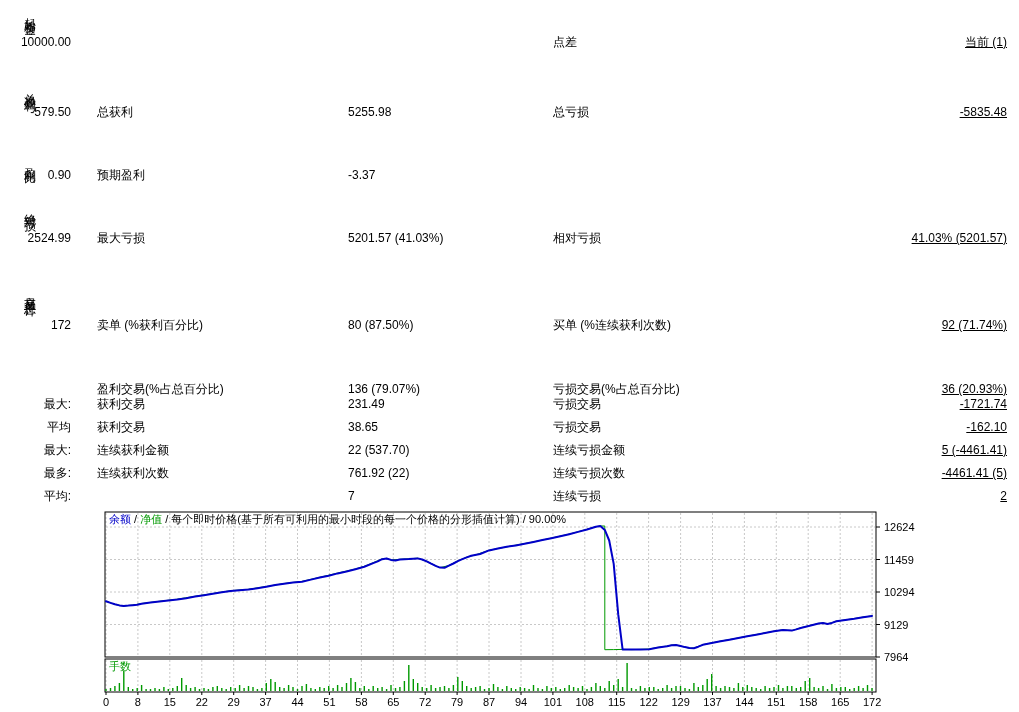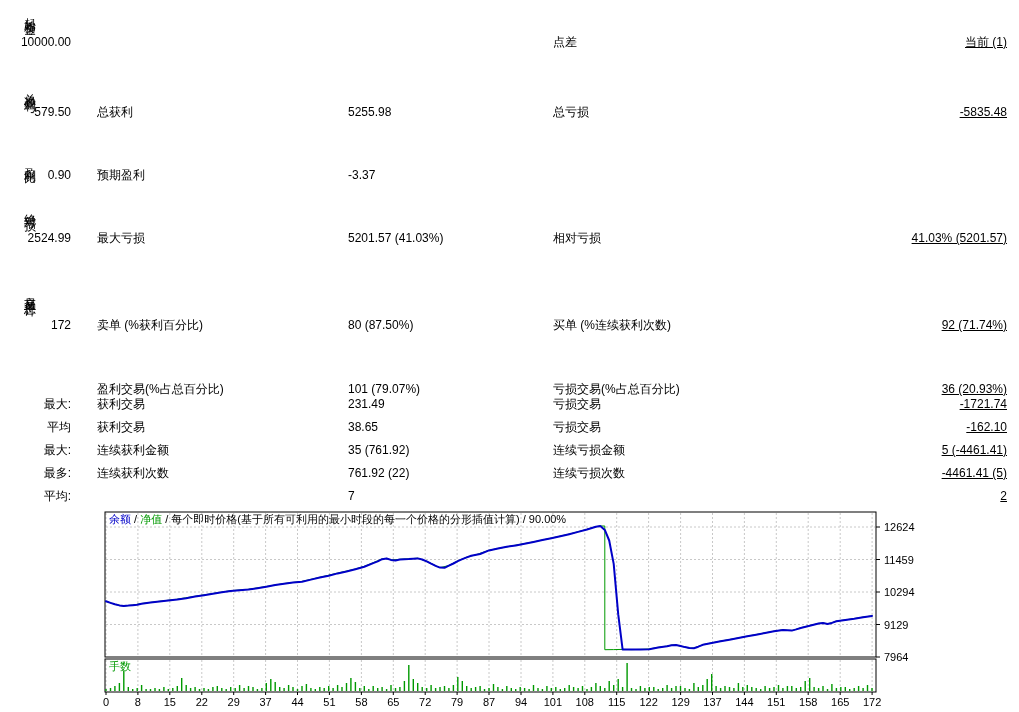--- a/index.html
+++ b/index.html
@@ -54,55 +54,56 @@
       </div>
       <div class="row" style="top: 318px;">
         <div class="cell c-v1">172</div>
         <div class="cell c-l1">卖单 (%获利百分比)</div>
         <div class="cell c-v2">80 (87.50%)</div>
         <div class="cell c-l2">买单 (%连续获利次数)</div>
         <div class="cell c-v3">92 (71.74%)</div>
       </div>
       <div class="row" style="top: 382px;">
         <div class="cell c-l1">盈利交易(%占总百分比)</div>
-        <div class="cell c-v2">101 (79.07%)</div>
+        <div class="cell c-v2">136 (79.07%)</div>
         <div class="cell c-l2">亏损交易(%占总百分比)</div>
         <div class="cell c-v3">36 (20.93%)</div>
       </div>
       <div class="row" style="top: 397px;">
         <div class="cell c-v1">最大:</div>
         <div class="cell c-l1">获利交易</div>
         <div class="cell c-v2">231.49</div>
         <div class="cell c-l2">亏损交易</div>
         <div class="cell c-v3">-1721.74</div>
       </div>
       <div class="row" style="top: 420px;">
         <div class="cell c-v1">平均</div>
         <div class="cell c-l1">获利交易</div>
         <div class="cell c-v2">38.65</div>
         <div class="cell c-l2">亏损交易</div>
         <div class="cell c-v3">-162.10</div>
       </div>
       <div class="row" style="top: 443px;">
         <div class="cell c-v1">最大:</div>
         <div class="cell c-l1">连续获利金额</div>
-        <div class="cell c-v2">35 (761.92)</div>
+        <div class="cell c-v2">22 (537.70)</div>
         <div class="cell c-l2">连续亏损金额</div>
         <div class="cell c-v3">5 (-4461.41)</div>
       </div>
       <div class="row" style="top: 466px;">
         <div class="cell c-v1">最多:</div>
         <div class="cell c-l1">连续获利次数</div>
         <div class="cell c-v2">761.92 (22)</div>
         <div class="cell c-l2">连续亏损次数</div>
         <div class="cell c-v3">-4461.41 (5)</div>
       </div>
       <div class="row" style="top: 489px;">
         <div class="cell c-v1">平均:</div>
         <div class="cell c-v2">7</div>
+        <div class="cell c-l2">连续亏损</div>
         <div class="cell c-v3">2</div>
       </div>
     </div>
 
   <svg id="charts-svg" width="1019" height="712" viewBox="0 0 1019 712" style="position:absolute;left:0;top:0">
       <line x1="106.0" y1="513" x2="106.0" y2="656" stroke="#C8C8C8" stroke-width="1" stroke-dasharray="2,2"></line>
       <line x1="106.0" y1="660" x2="106.0" y2="691" stroke="#C8C8C8" stroke-width="1" stroke-dasharray="2,2"></line>
       <line x1="106.0" y1="692" x2="106.0" y2="695" stroke="#000000" stroke-width="1"></line>
       <text x="106.0" y="706" text-anchor="middle" font-size="11" fill="#000000">0</text>
       <line x1="137.9" y1="513" x2="137.9" y2="656" stroke="#C8C8C8" stroke-width="1" stroke-dasharray="2,2"></line>

